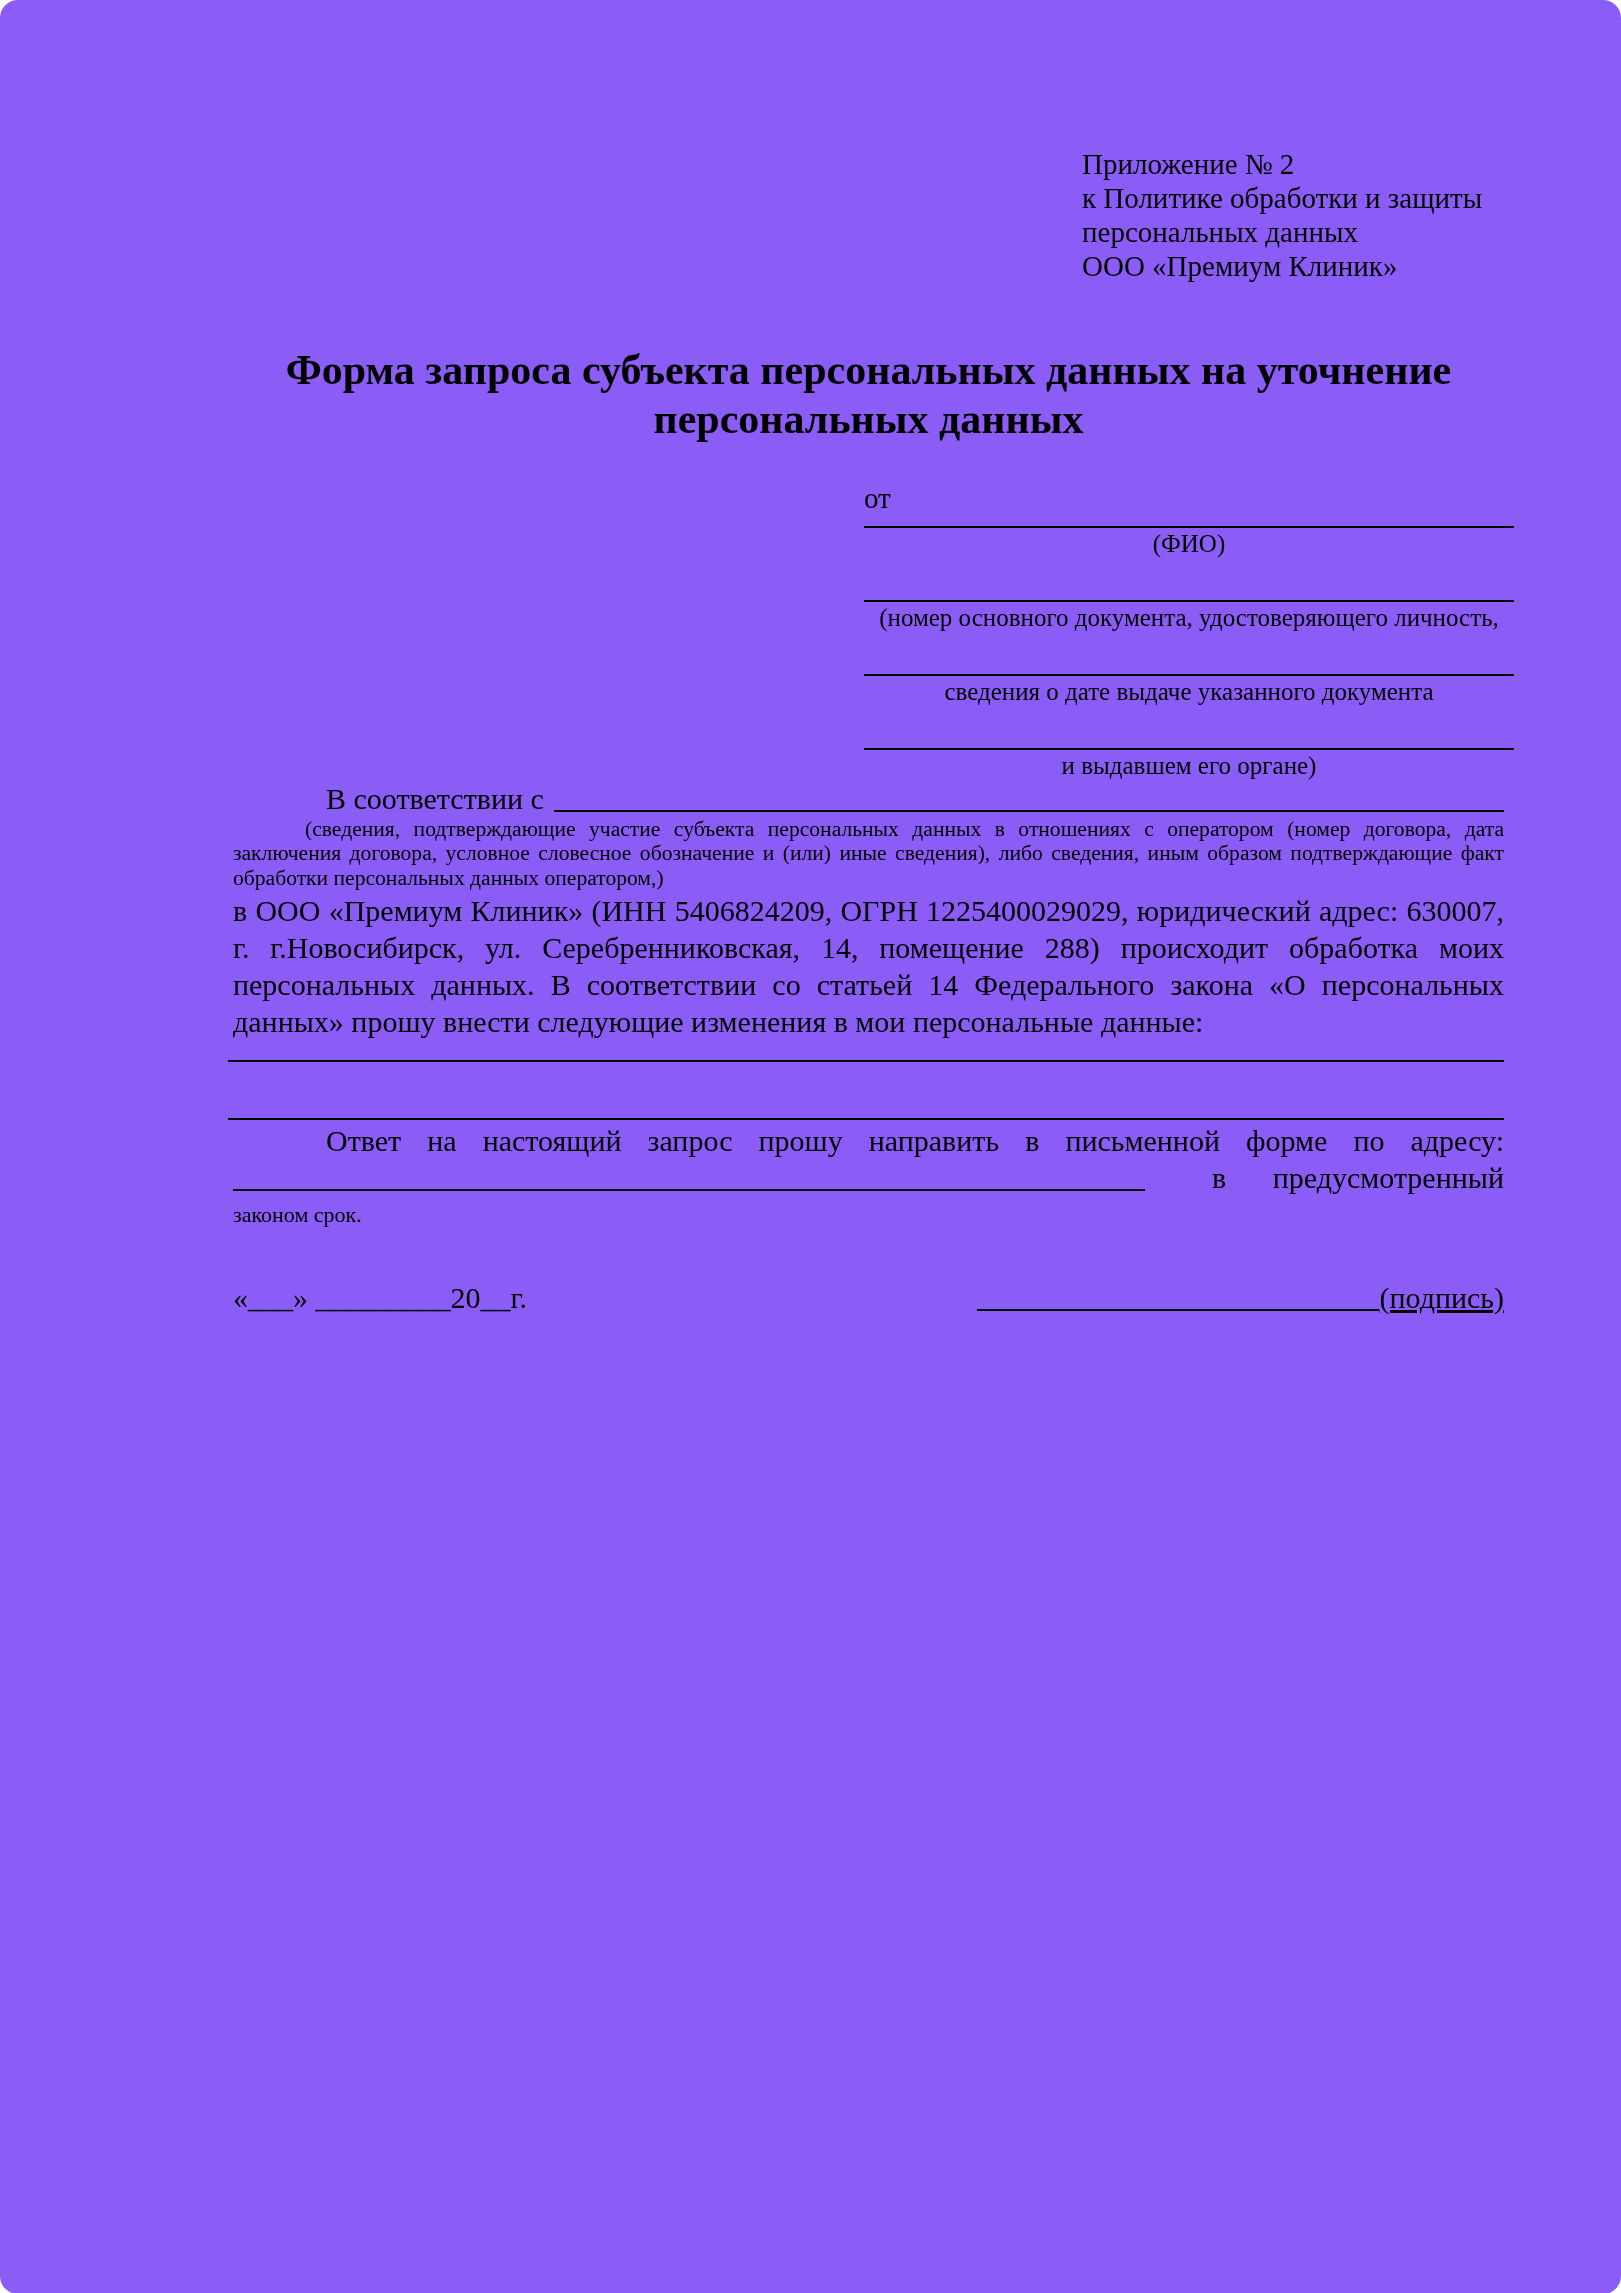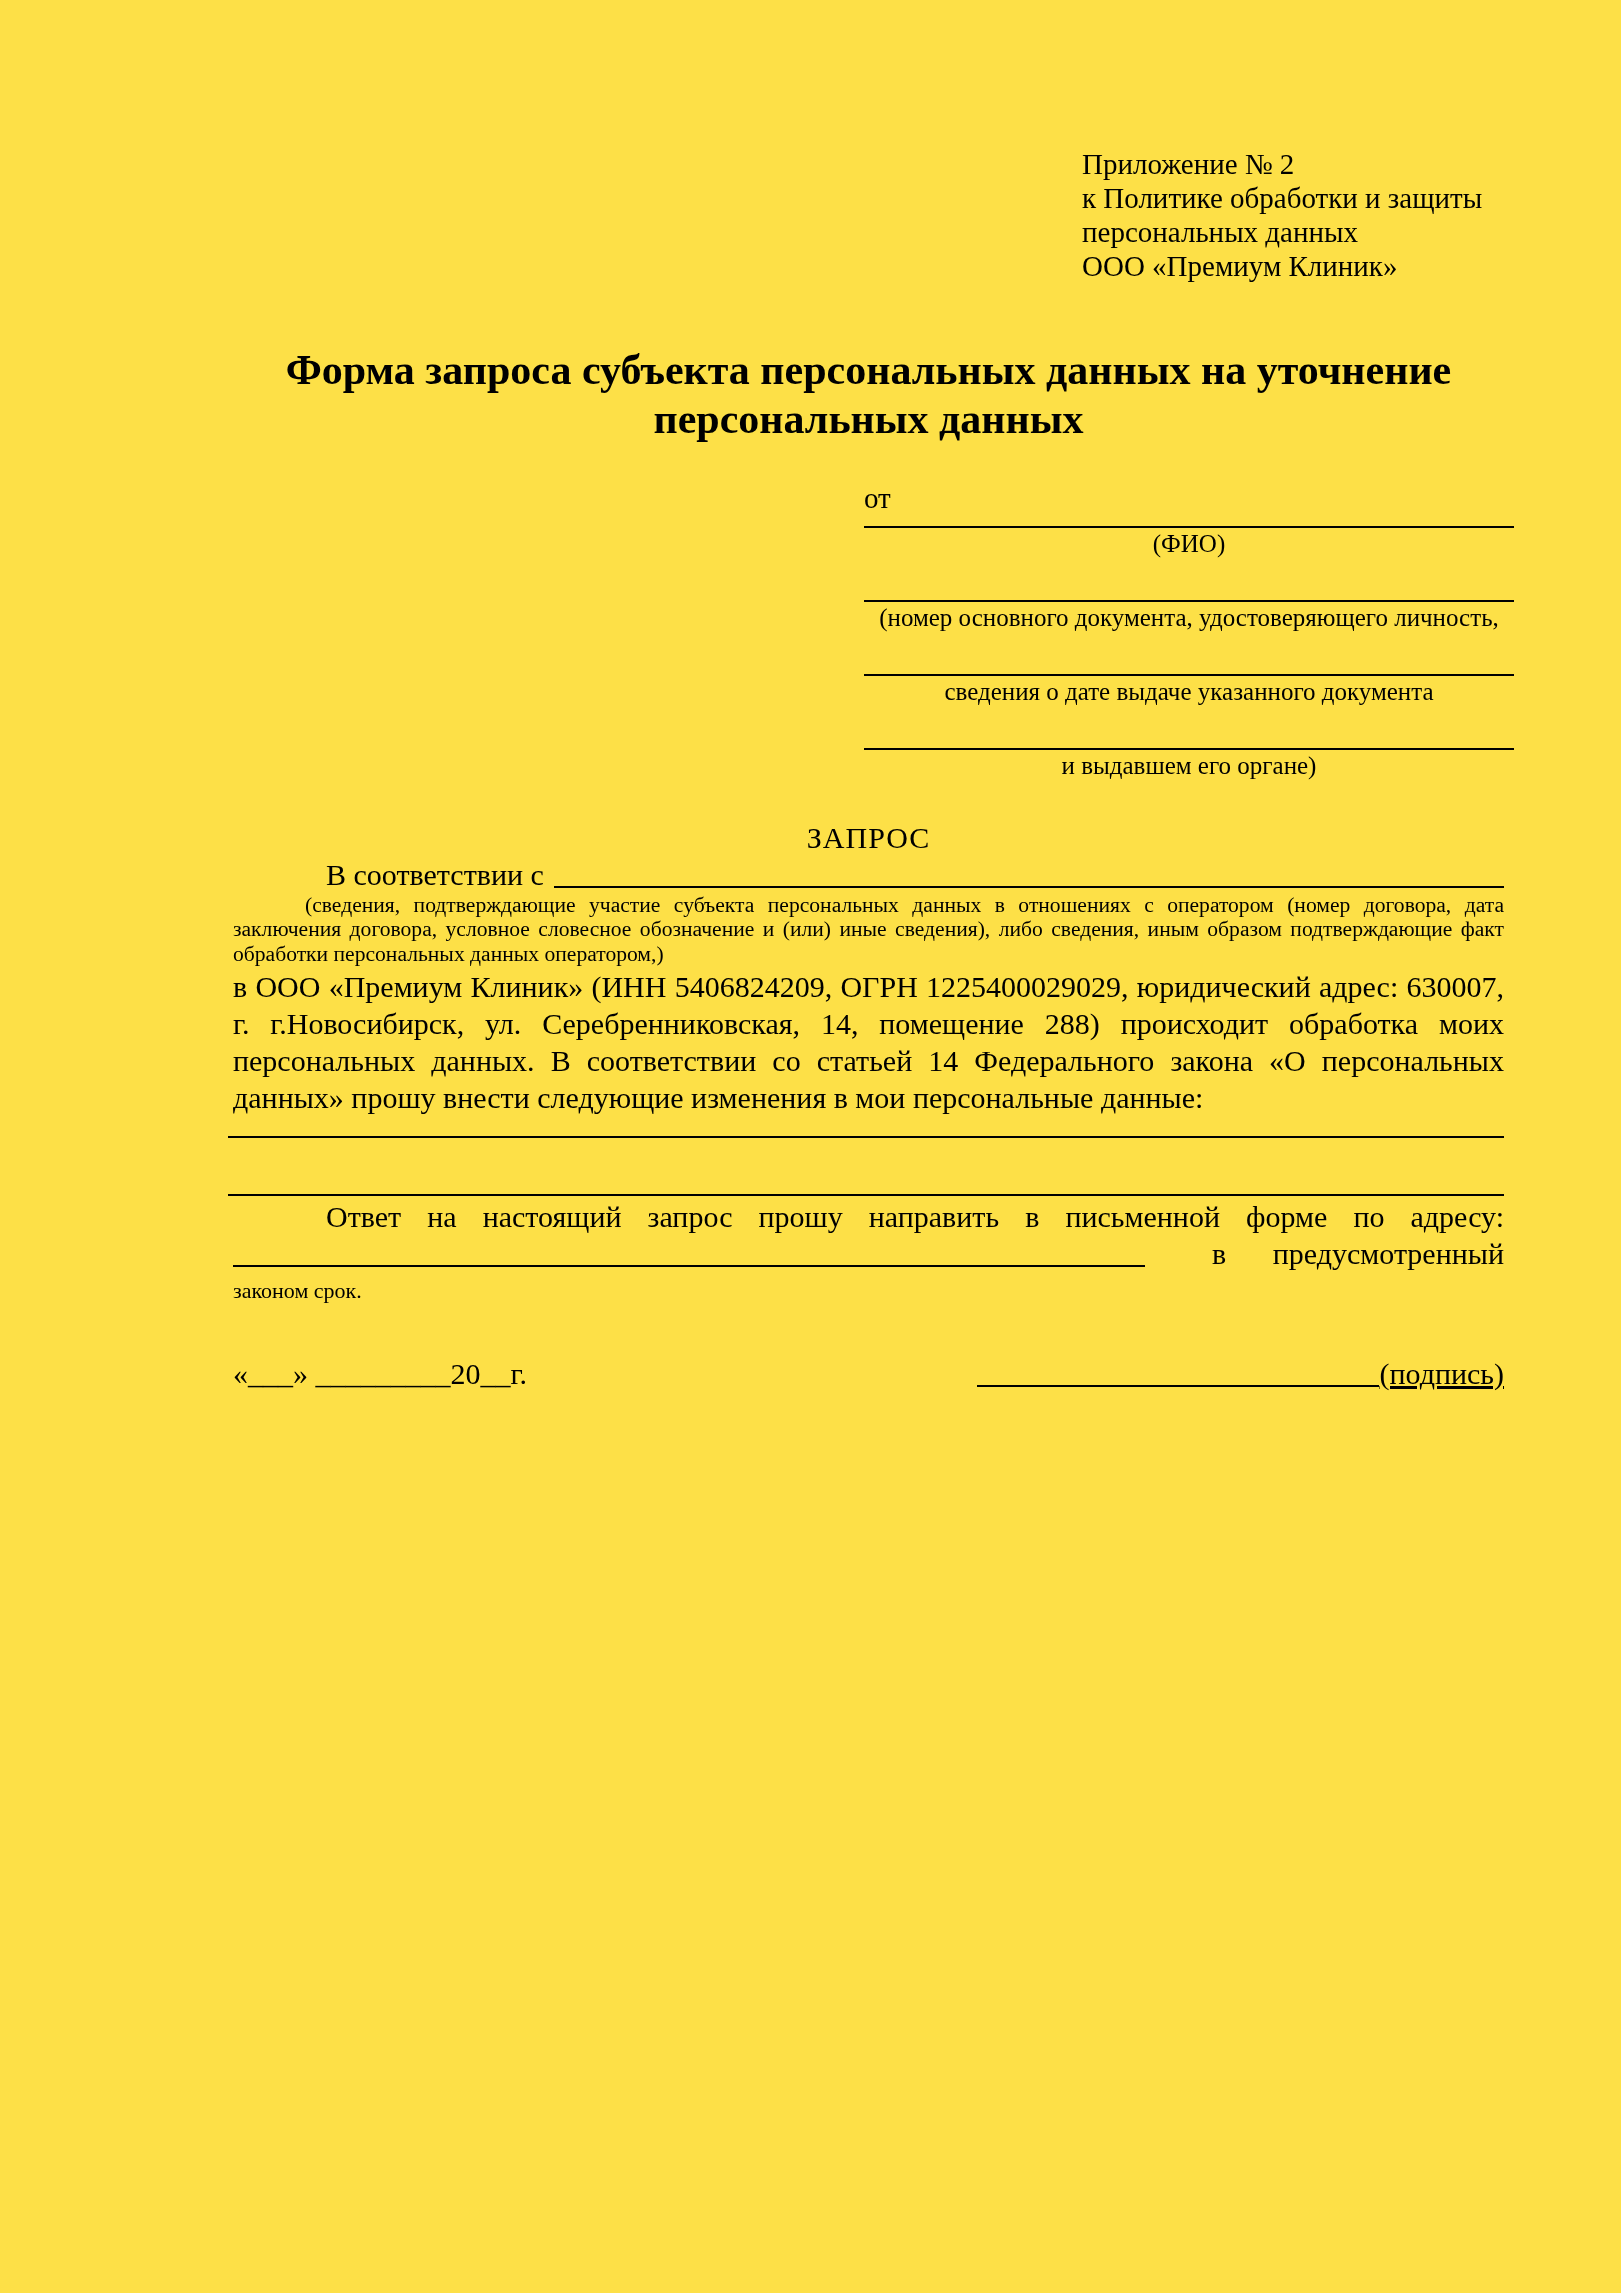--- a/index.html
+++ b/index.html
@@ -4,26 +4,27 @@
 <style>
   html, body {
     margin: 0;
     padding: 0;
     background: #fff;
   }
   .page {
     position: relative;
     width: 1621px;
     height: 2294px;
-    background: #fde047;
+    background: #8b5cf6;
     color: #000;
     font-family: "Liberation Serif", "DejaVu Serif", serif;
     box-sizing: border-box;
     padding: 147px 117px 0 233px;
     overflow: hidden;
+    border-radius: 18px;
   }
   
   .appendix {
     margin-left: 849px;
     font-size: 29px;
     line-height: 34px;
     text-align: left;
   }
   
   .doc-title {
@@ -178,21 +179,20 @@
       <div class="fill-line"></div>
       <div class="fill-label">сведения о дате выдаче указанного документа</div>
     </div>
 
     <div class="field">
       <div class="fill-line"></div>
       <div class="fill-label">и выдавшем его органе)</div>
     </div>
   </div>
 
-  <div class="zapros">ЗАПРОС</div>
 
   <div class="intro-row">
     <span class="intro-text">В соответствии с</span>
     <span class="intro-fill"></span>
   </div>
 
   <div class="note">(сведения, подтверждающие участие субъекта персональных данных в отношениях с оператором (номер договора, дата заключения договора, условное словесное обозначение и (или) иные сведения), либо сведения, иным образом подтверждающие факт обработки персональных данных оператором,)</div>
 
   <div class="body-par">в ООО «Премиум Клиник» (ИНН 5406824209, ОГРН 1225400029029, юридический адрес: 630007, г. г.Новосибирск, ул. Серебренниковская, 14, помещение 288) происходит обработка моих персональных данных. В соответствии со статьей 14 Федерального закона «О персональных данных» прошу внести следующие изменения в мои персональные данные:</div>
 

